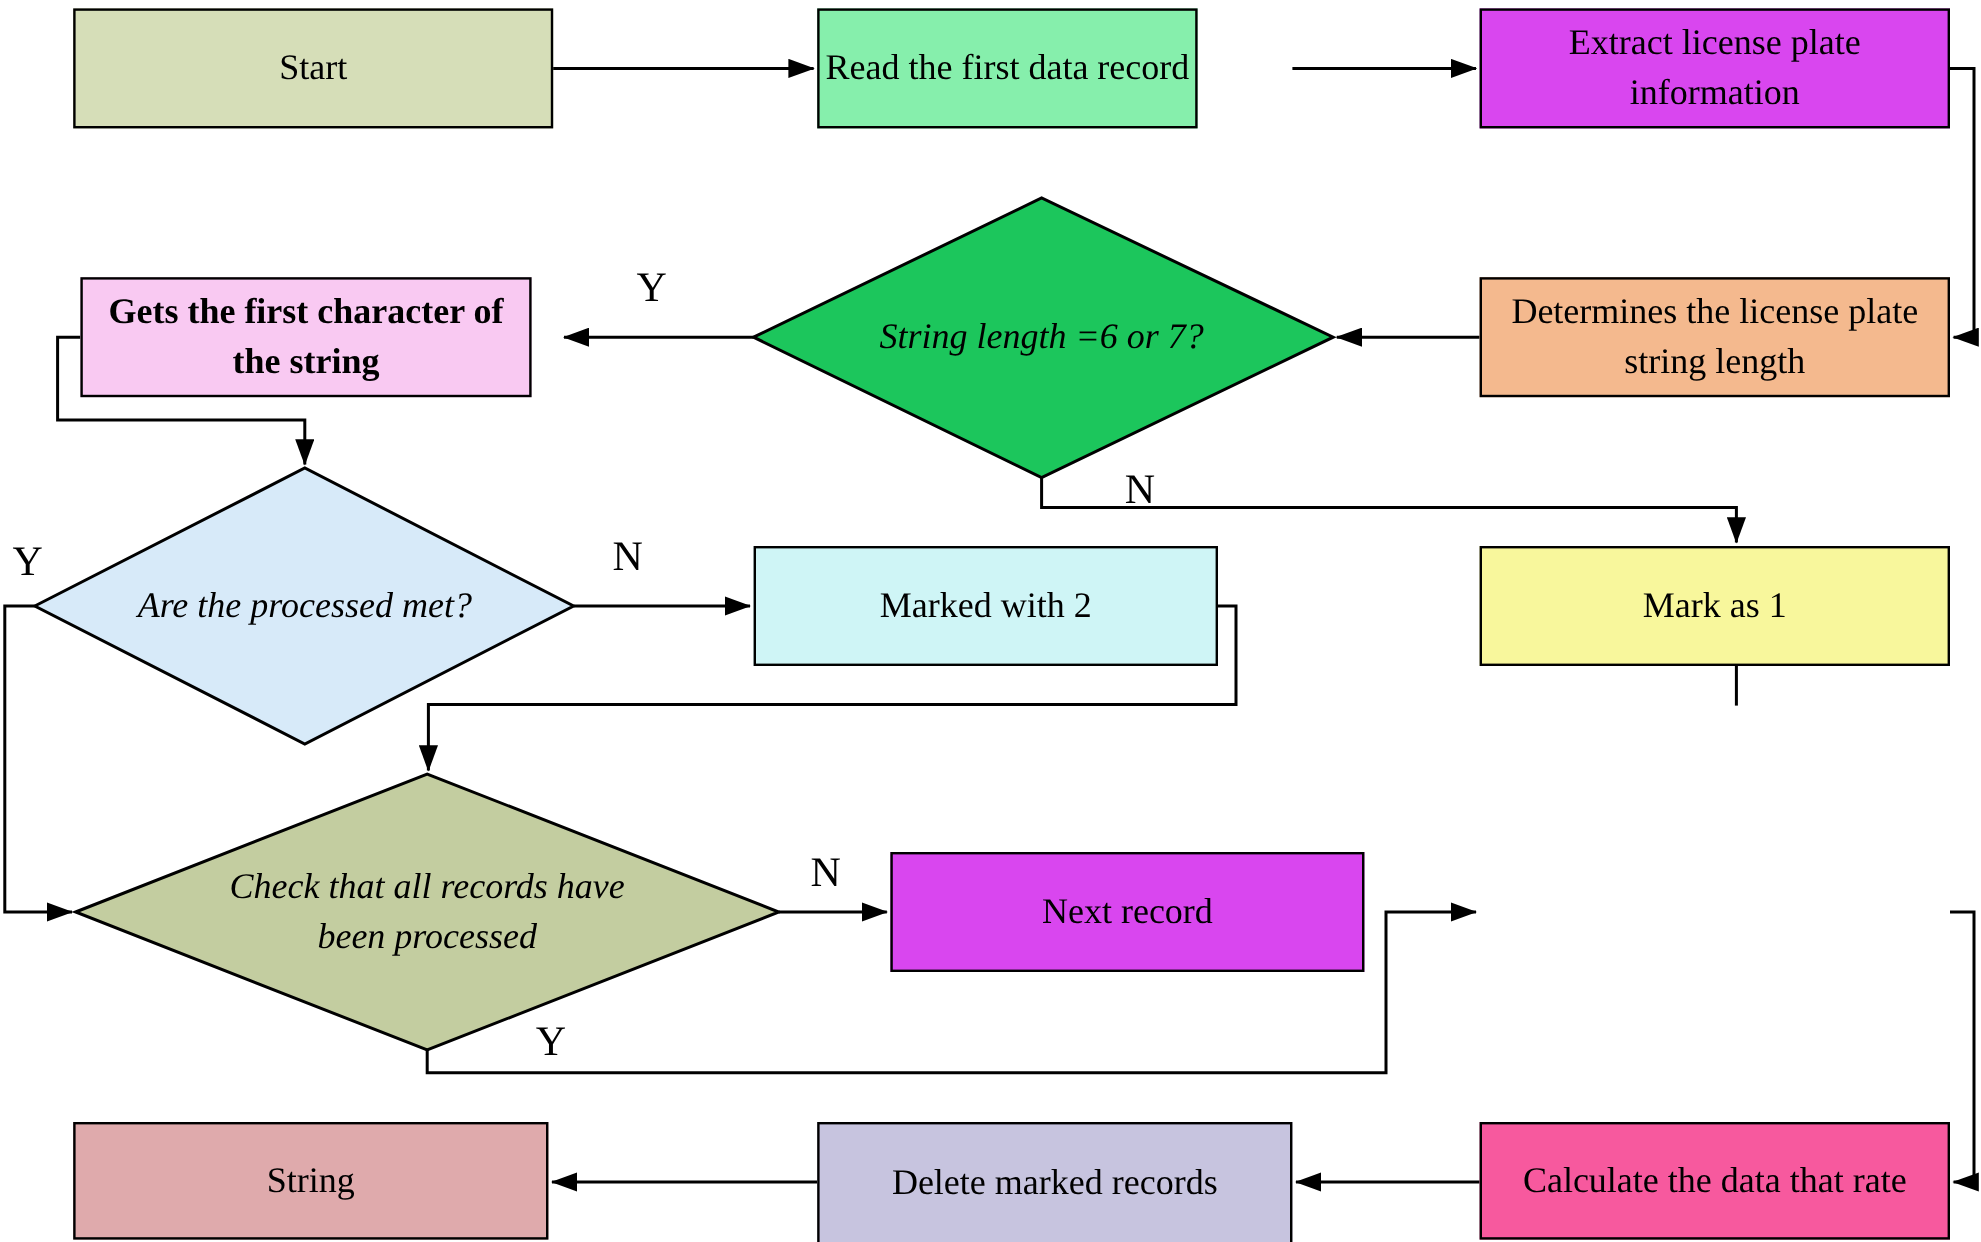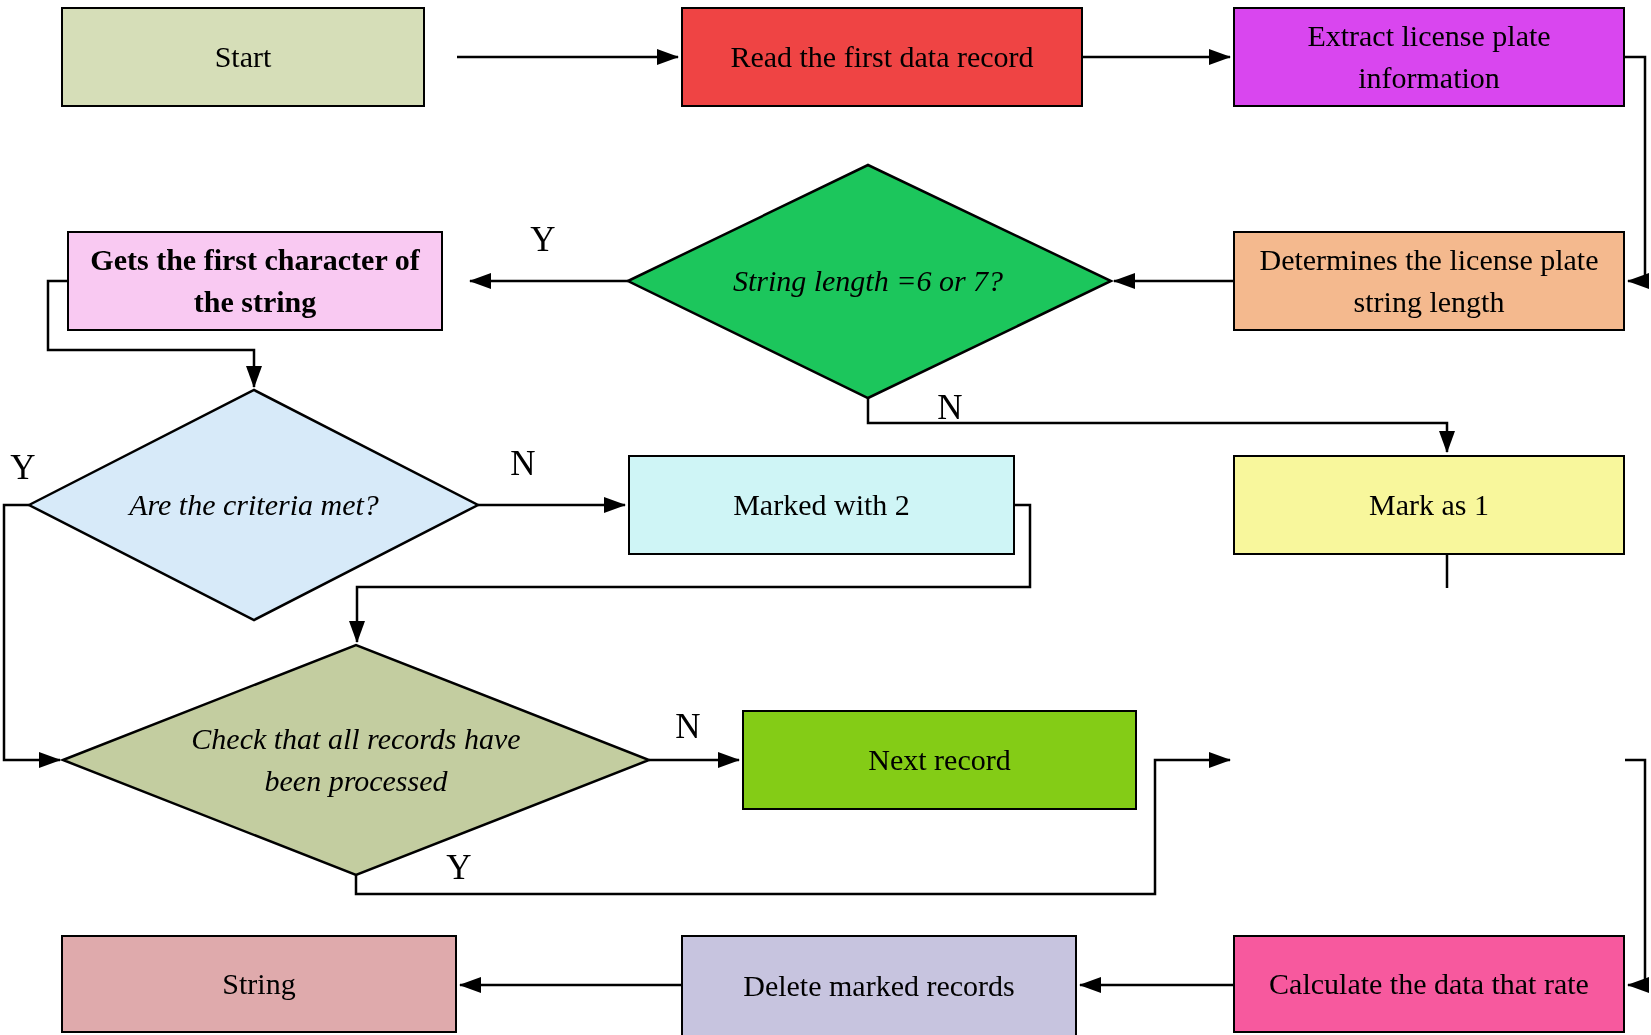--- a/index.html
+++ b/index.html
@@ -67,25 +67,25 @@
       <path d="M681 985 L460 985" marker-end="url(#arrow)"></path>
     </g>
 
     <g stroke="#000" stroke-width="2.5" style="stroke: rgb(0, 0, 0);">
       <polygon points="628,281 868,165 1111,281 868,398" fill="#1cc65c"></polygon>
       <polygon points="29,505 254,390 478,505 254,620" fill="#d7eaf9"></polygon>
       <polygon points="63,760 356,645 649,760 356,875" fill="#c3cda0"></polygon>
     </g>
   </svg>
 
-  <div class="node" style="left: 61px; top: 7px; width: 364px; height: 100px; background-color: rgb(214, 222, 184);">
+  <div class="node" style="left: 61px; top: 7px; width: 400px; height: 100px; background-color: rgb(214, 222, 184);">
     <span class="txt">Start</span>
   </div>
 
-  <div class="node" style="left: 681px; top: 7px; width: 402px; height: 100px; background-color: #ef4444;">
+  <div class="node" style="left: 681px; top: 7px; width: 317px; height: 100px; background-color: #86efac;">
     <span class="txt" style="max-width:320px;">Read the first data record</span>
   </div>
 
   <div class="node" style="left: 1233px; top: 7px; width: 392px; height: 100px; background-color: #d946ef;">
     <span class="txt" style="max-width:340px;">Extract license plate information</span>
   </div>
 
   <div class="node" style="left: 67px; top: 231px; width: 376px; height: 100px; background-color: rgb(249, 201, 242); font-weight: bold;">
     <span class="txt" style="max-width:330px;">Gets the first character of the string</span>
   </div>
@@ -95,42 +95,42 @@
   </div>
 
   <div class="node" style="left: 628px; top: 455px; width: 387px; height: 100px; background-color: rgb(207, 245, 246);">
     <span class="txt">Marked with 2</span>
   </div>
 
   <div class="node" style="left: 1233px; top: 455px; width: 392px; height: 100px; background-color: rgb(248, 247, 156);">
     <span class="txt">Mark as 1</span>
   </div>
 
-  <div class="node" style="left: 742px; top: 710px; width: 395px; height: 100px; background-color: #84cc16;">
+  <div class="node" style="left: 742px; top: 710px; width: 395px; height: 100px; background-color: #d946ef;">
     <span class="txt">Next record</span>
   </div>
 
 
   <div class="node" style="left: 61px; top: 935px; width: 396px; height: 98px; background-color: rgb(223, 170, 172);">
     <span class="txt">String</span>
   </div>
 
   <div class="node" style="left: 681px; top: 935px; width: 396px; height: 102px; background-color: rgb(199, 196, 223);">
     <span class="txt">Delete marked records</span>
   </div>
 
   <div class="node" style="left: 1233px; top: 935px; width: 392px; height: 98px; background-color: rgb(247, 89, 158);">
     <span class="txt" style="max-width:340px;">Calculate the data that rate</span>
   </div>
 
   <div class="dlabel" style="left:618px;top:231px;width:500px;height:100px;">
     <span class="txt">String length =6 or 7?</span>
   </div>
   <div class="dlabel" style="left:29px;top:455px;width:450px;height:100px;">
-    <span class="txt">Are the criteria met?</span>
+    <span class="txt">Are the processed met?</span>
   </div>
   <div class="dlabel" style="left:106px;top:690px;width:500px;height:140px;">
     <span class="txt" style="max-width:340px;">Check that all records have been processed</span>
   </div>
 
   <div class="blabel" style="left:508px;top:214px;">Y</div>
   <div class="blabel" style="left:915px;top:382px;">N</div>
   <div class="blabel" style="left:488px;top:438px;">N</div>
   <div class="blabel" style="left:-2px;top:442px;width:50px;">Y</div>
   <div class="blabel" style="left:653px;top:701px;">N</div>

